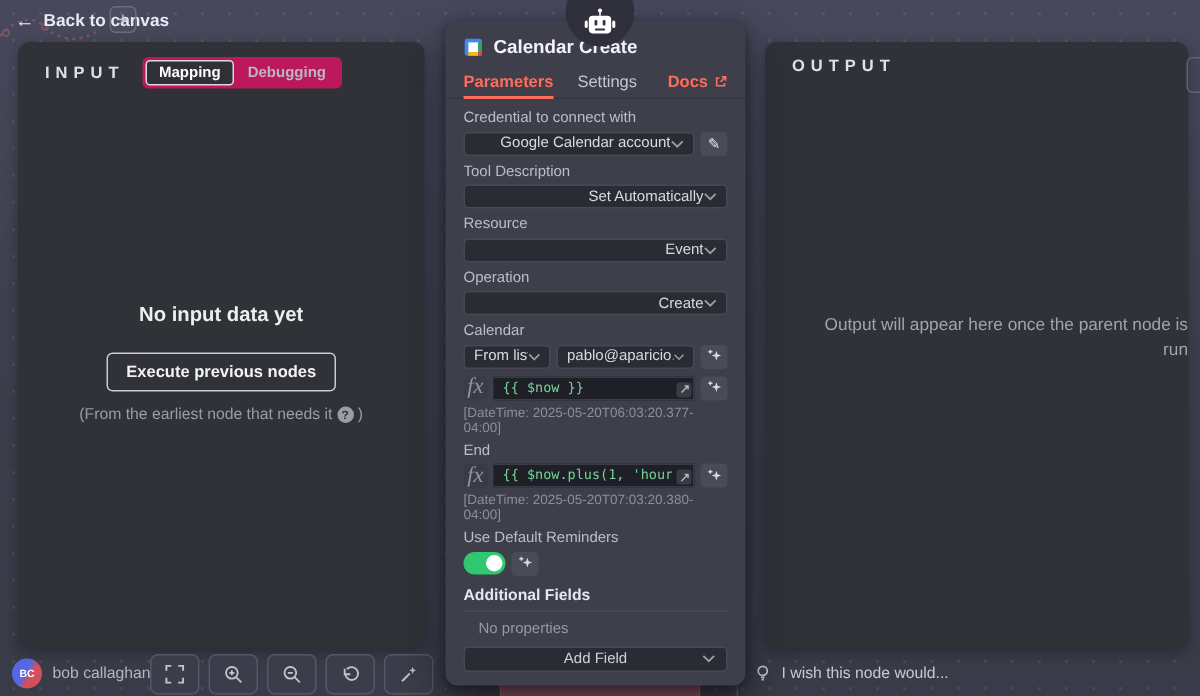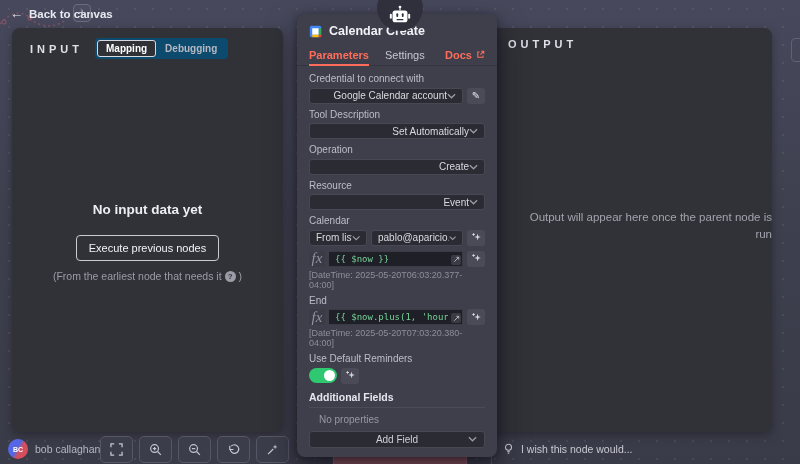--- a/index.html
+++ b/index.html
@@ -18,30 +18,30 @@
   .back-link { left:10px; top:7px; display:flex; align-items:center; gap:6px; cursor:pointer; z-index:3;}
   .back-arrow { font-size:13px; color:#e8e9f0; line-height:1; }
   .back-label { font-size:11.5px; font-weight:bold; color:#e8e9f0; }
   .add-btn { left:73px; top:23px; width:18px; height:18px; border:1px solid #6b6c7a; border-radius:4px;
     color:#c5c6d2; font-size:13px; line-height:15px; text-align:center; background:rgba(255,255,255,.03); z-index:3;}
   .decor-squiggle { left:0; top:4px; opacity:.45; z-index:1; }
 
   
   .panel { background:#313238; border-radius:8px; box-shadow:0 3px 10px rgba(0,0,0,.3); }
   .input-panel  { left:12px;  top:28px; width:271px; height:404px; }
-  .output-panel { left:490px; top:28px; width:282px; height:404px; }
+  .output-panel { left:510px; top:28px; width:282px; height:404px; }
   .panel-head { display:flex; align-items:center; gap:12px; padding:10px 0 0 18px; }
   .panel-title { font-size:11px; font-weight:bold; letter-spacing:4px; color:#dfe0e8; }
-  .seg-group { display:flex; background:#0c4a6e; border-radius:4px; padding:2px; }
+  .seg-group { display:flex; background:#be185d; border-radius:4px; padding:2px; }
   .seg { font-size:10px; padding:3px 9px; border-radius:3px; color:#b7b8c1; font-weight:bold; cursor:pointer;}
   .seg.active { background:#303136; border:1px solid #d8d9de; color:#fff; padding:2px 8px; }
   .panel-empty { left:0; right:0; top:53%; transform:translateY(-50%); text-align:center; }
   .empty-title { font-size:13.5px; font-weight:bold; color:#eceef2; margin-bottom:18px; }
   .exec-btn { display:inline-block; border:1px solid #c9cad2; border-radius:4px; padding:6px 12px;
-    font-size:11px; font-weight:normal; color:#f2f3f7; background:transparent; cursor:pointer; }
+    font-size:11px; font-weight:bold; color:#f2f3f7; background:transparent; cursor:pointer; }
   .empty-hint { margin-top:9px; font-size:10.5px; color:#9b9ca6; display:flex; justify-content:center; align-items:center; gap:3px;}
   .help-circle { width:11px; height:11px; border-radius:50%; background:#9b9ca6; color:#303138;
     font-size:8px; font-weight:bold; display:inline-flex; align-items:center; justify-content:center; }
   .output-empty { left:0; right:0; top:49%; transform:translateY(-50%); text-align:right; }
   .output-empty span { display:inline-block; max-width:250px; font-size:11.5px; line-height:1.5; color:#a2a3ae; }
   .pin-sliver { left:791px; top:38px; width:16px; height:24px; border:1px solid #61626e; border-radius:4px; }
 
   
   .modal { left:297px; top:14px; width:200px; background:#3e3f4b; border-radius:8px; z-index:5;
     box-shadow:0 14px 30px rgba(12,12,22,.55), 0 2px 8px rgba(0,0,0,.4); }
@@ -199,33 +199,33 @@
       <div class="f-label">Tool Description</div>
       <div class="select">
         <span>Set Automatically</span>
         <svg width="9" height="6" viewBox="0 0 10 6">
             <path d="M1 1l4 4 4-4" fill="none" stroke="#9b9ca8" stroke-width="1.4"></path>
           </svg>
       </div>
     </div>
 
     <div class="field">
+      <div class="f-label">Resource</div>
+      <div class="select">
+        <span>Event</span>
+        <svg width="9" height="6" viewBox="0 0 10 6">
+            <path d="M1 1l4 4 4-4" fill="none" stroke="#9b9ca8" stroke-width="1.4"></path>
+          </svg>
+      </div>
+    </div>
+
+    <div class="field">
       <div class="f-label">Operation</div>
       <div class="select">
         <span>Create</span>
-        <svg width="9" height="6" viewBox="0 0 10 6">
-            <path d="M1 1l4 4 4-4" fill="none" stroke="#9b9ca8" stroke-width="1.4"></path>
-          </svg>
-      </div>
-    </div>
-
-    <div class="field">
-      <div class="f-label">Resource</div>
-      <div class="select">
-        <span>Event</span>
         <svg width="9" height="6" viewBox="0 0 10 6">
             <path d="M1 1l4 4 4-4" fill="none" stroke="#9b9ca8" stroke-width="1.4"></path>
           </svg>
       </div>
     </div>
 
     <div class="field">
       <div class="f-label">Calendar</div>
       <div class="row">
         <div class="select narrow">

